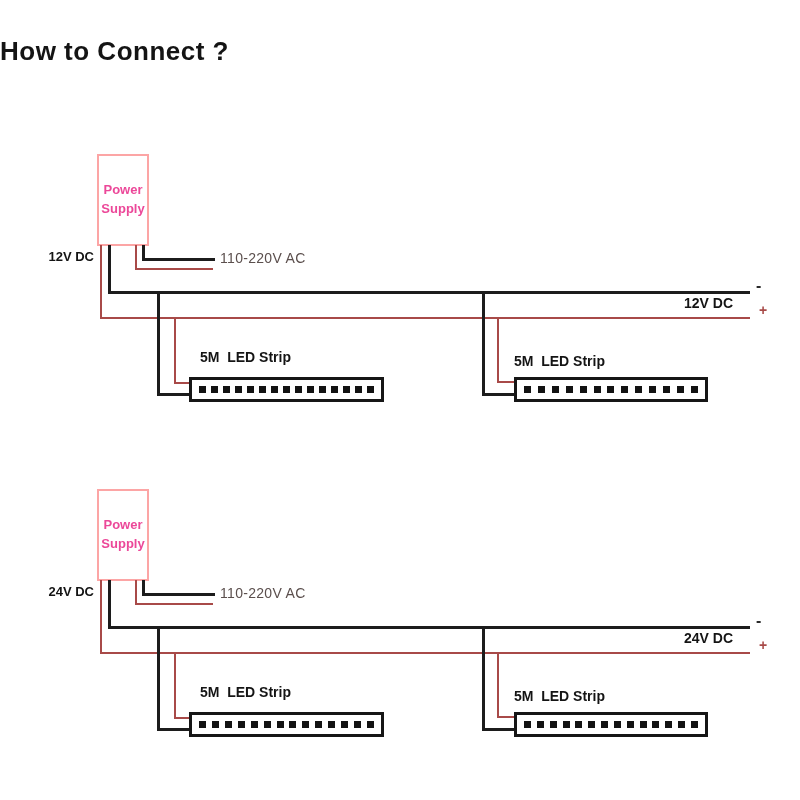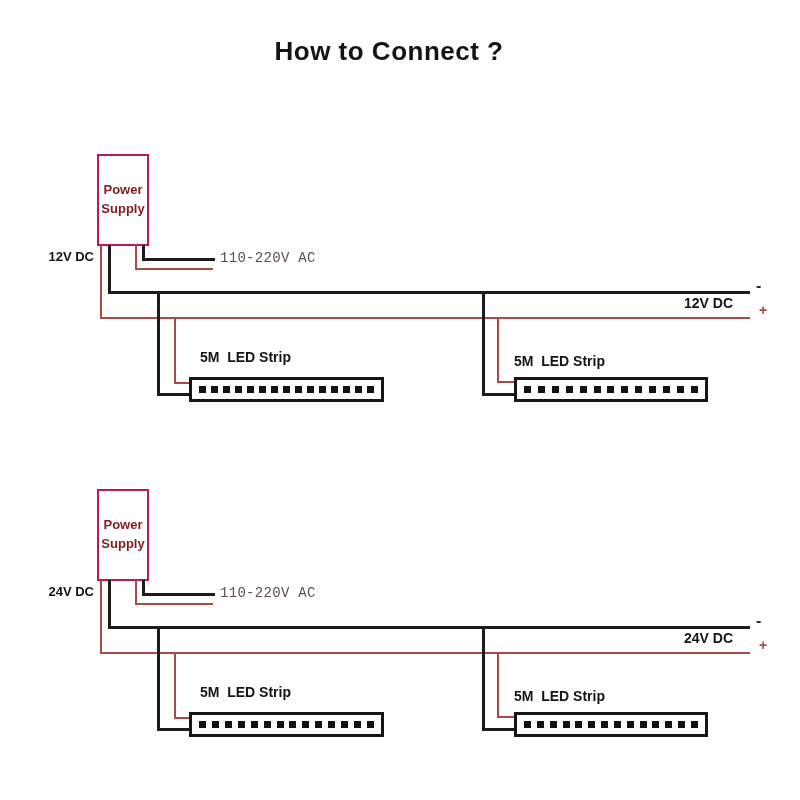--- a/index.html
+++ b/index.html
@@ -1,46 +1,46 @@
 <!DOCTYPE html>
 <html style="--wire-black: #1c1c1c; --wire-red: #a84a48; --ac-text: #5b4f4d;"><head>
 <meta charset="utf-8">
 <style>
   html,body{margin:0;padding:0;background:#ffffff;}
   .canvas{
     position:relative;width:800px;height:800px;background:#ffffff;overflow:hidden;
     font-family:"Liberation Sans", sans-serif;color:#1a1a1a;
   }
   .title{
-    position:absolute;top:36px;left:0;width:778px;text-align:center;
+    position:absolute;top:36px;left:0;width:778px;
     font-size:26px;font-weight:bold;letter-spacing:.5px;color:#141414;
   }
   .circuit{position:absolute;left:0;width:800px;height:262px;}
   
   .wire{position:absolute;}
   .wire.h{height:3px;}
   .wire.v{width:3px;}
   .wire.black{background:var(--wire-black,#1c1c1c);}
   .wire.red{background:var(--wire-red,#a84a48);}
   .wire.h.red{height:2px;}
   .wire.v.red{width:2px;}
   
   .psu{
     position:absolute;left:97px;top:4px;width:52px;height:92px;
-    border:2px solid #be185d;background:#fff;box-sizing:border-box;
+    border:2px solid #fca5a5;background:#fff;box-sizing:border-box;
     display:flex;align-items:center;justify-content:center;text-align:center;
-    font-weight:bold;font-size:13px;line-height:1.45;color:#7f1d1d;
+    font-weight:bold;font-size:13px;line-height:1.45;color:#ec4899;
   }
   .dc-out{
     position:absolute;left:36px;top:99px;width:58px;text-align:right;
     font-weight:bold;font-size:13px;color:#141414;
   }
   .ac-label{
     position:absolute;left:220px;top:100px;
-    font-size:14px;color:var(--ac-text,#5b4f4d);letter-spacing:.3px;font-family:Liberation Mono, monospace;
+    font-size:14px;color:var(--ac-text,#5b4f4d);letter-spacing:.3px;
   }
   .minus{
     position:absolute;left:756px;top:128px;font-weight:bold;font-size:16px;
     color:#2a2a2a;line-height:1;
   }
   .plus{
     position:absolute;left:759px;top:153px;font-weight:bold;font-size:14px;
     color:var(--wire-red,#a8403e);line-height:1;
   }
   .bus-label{

